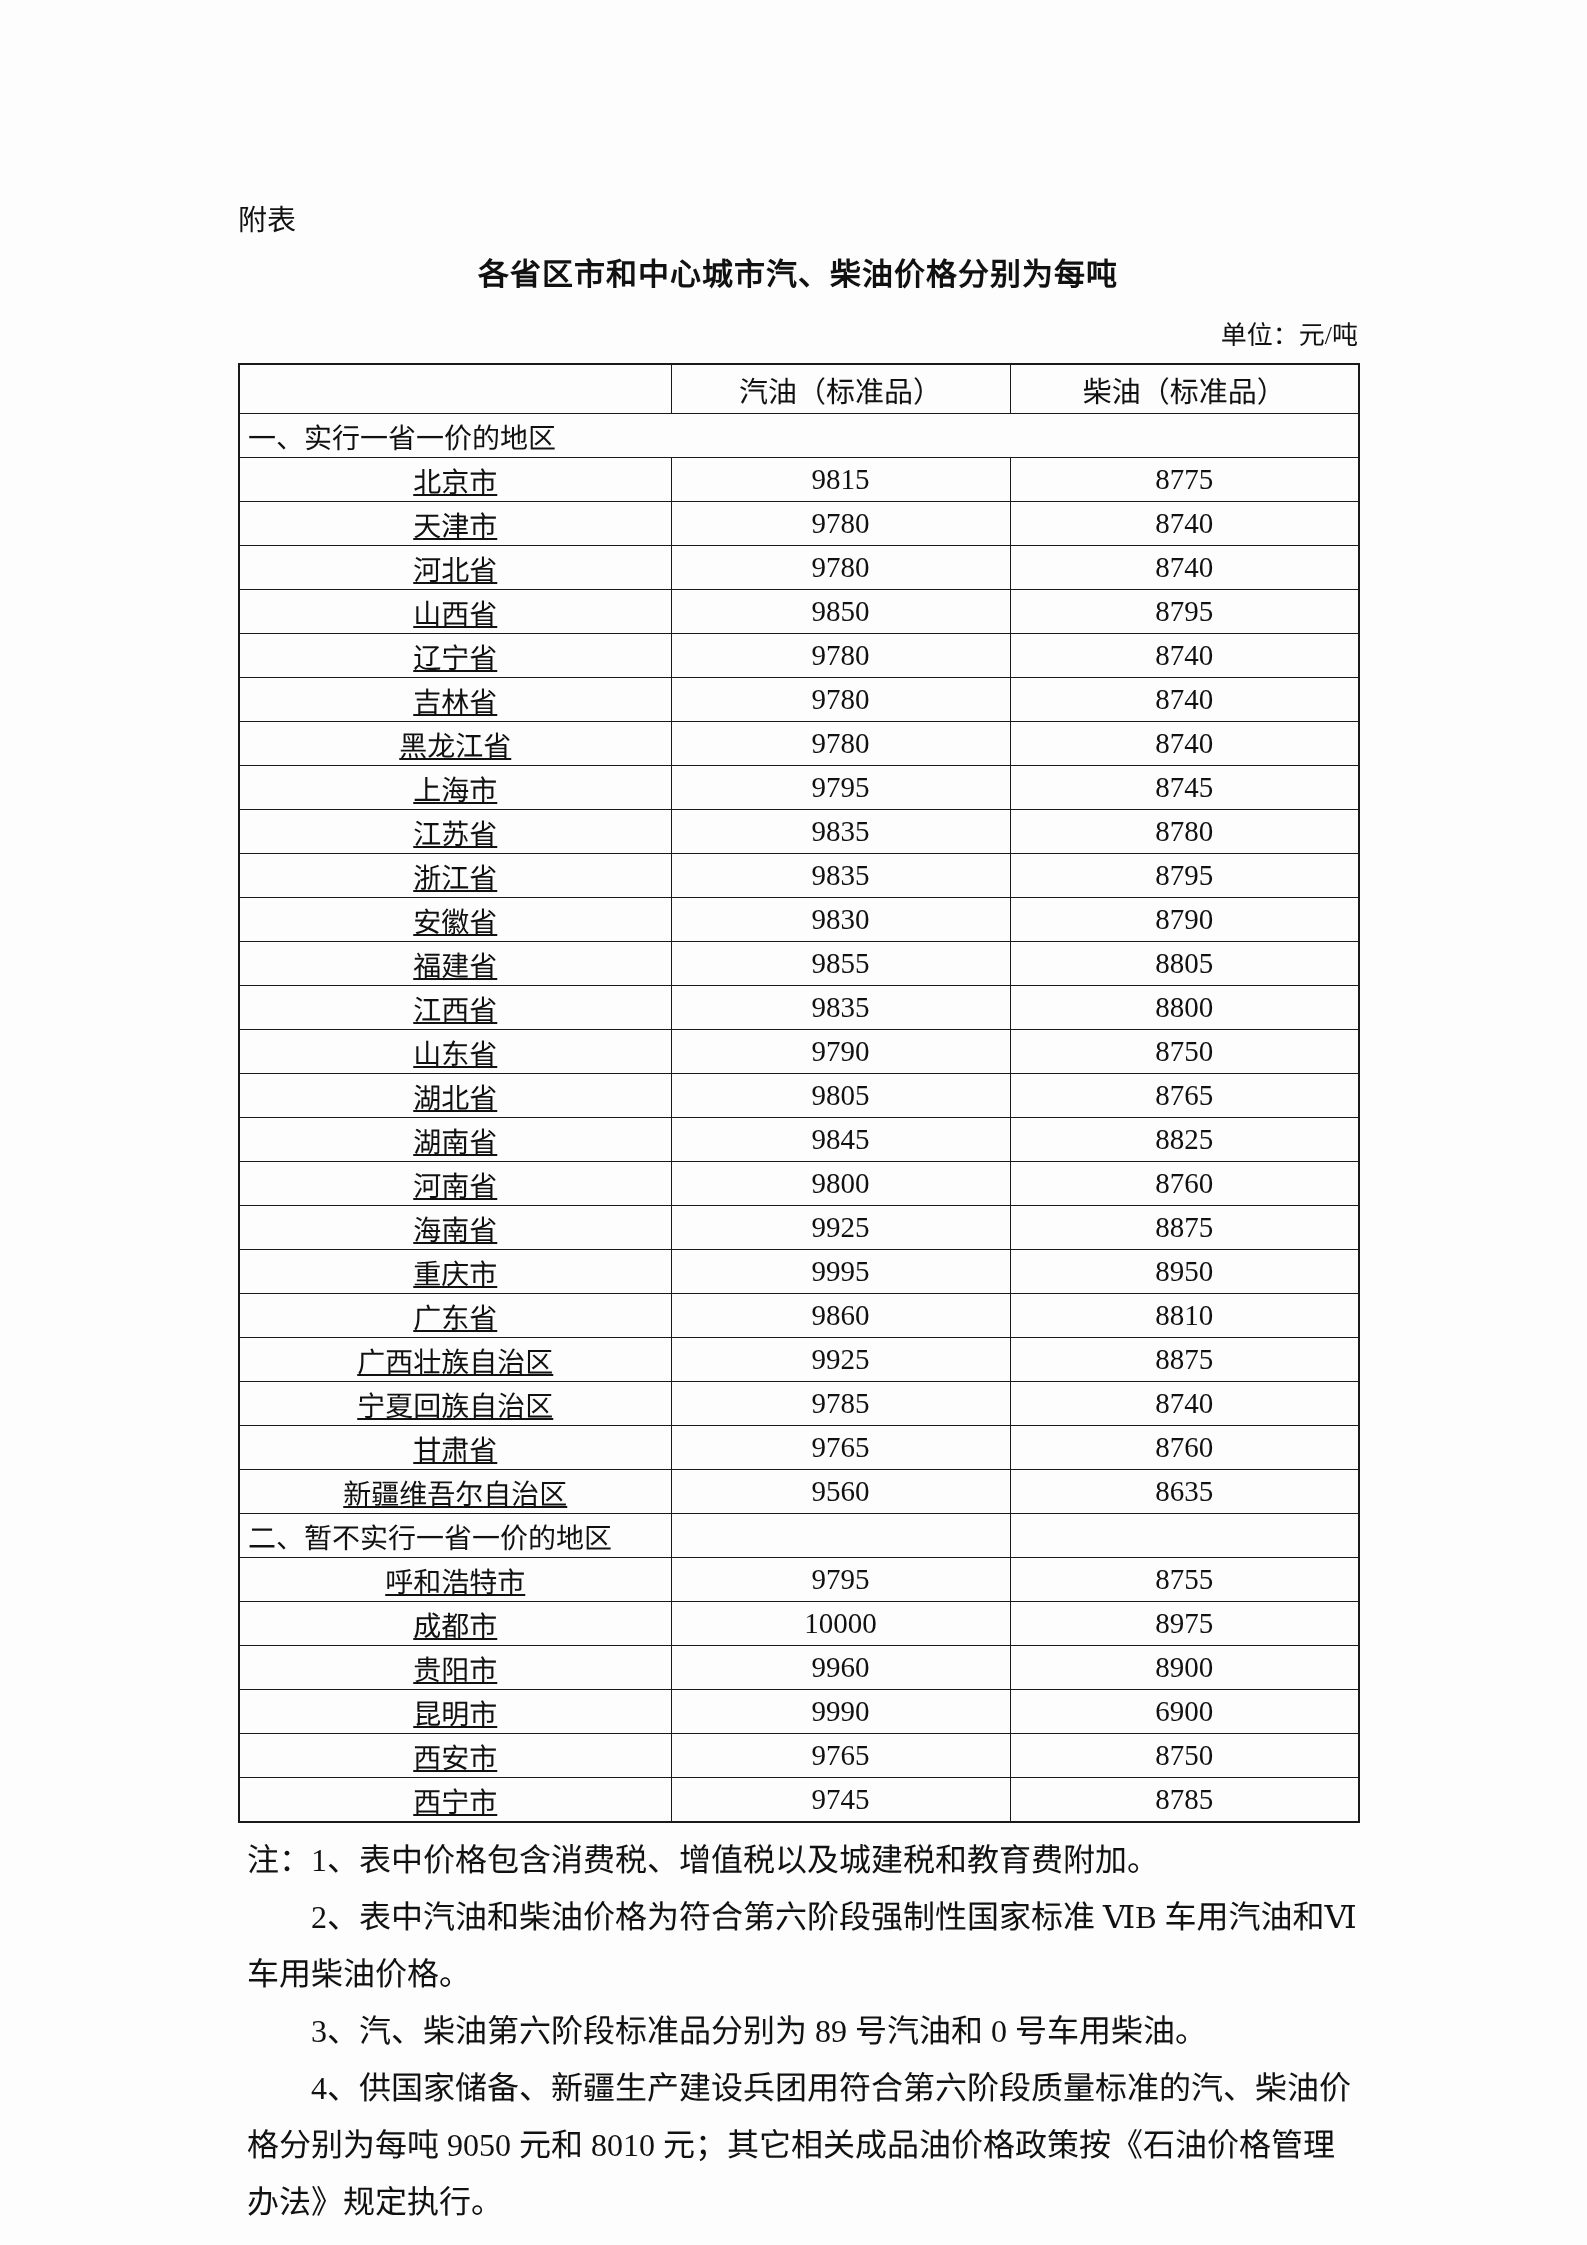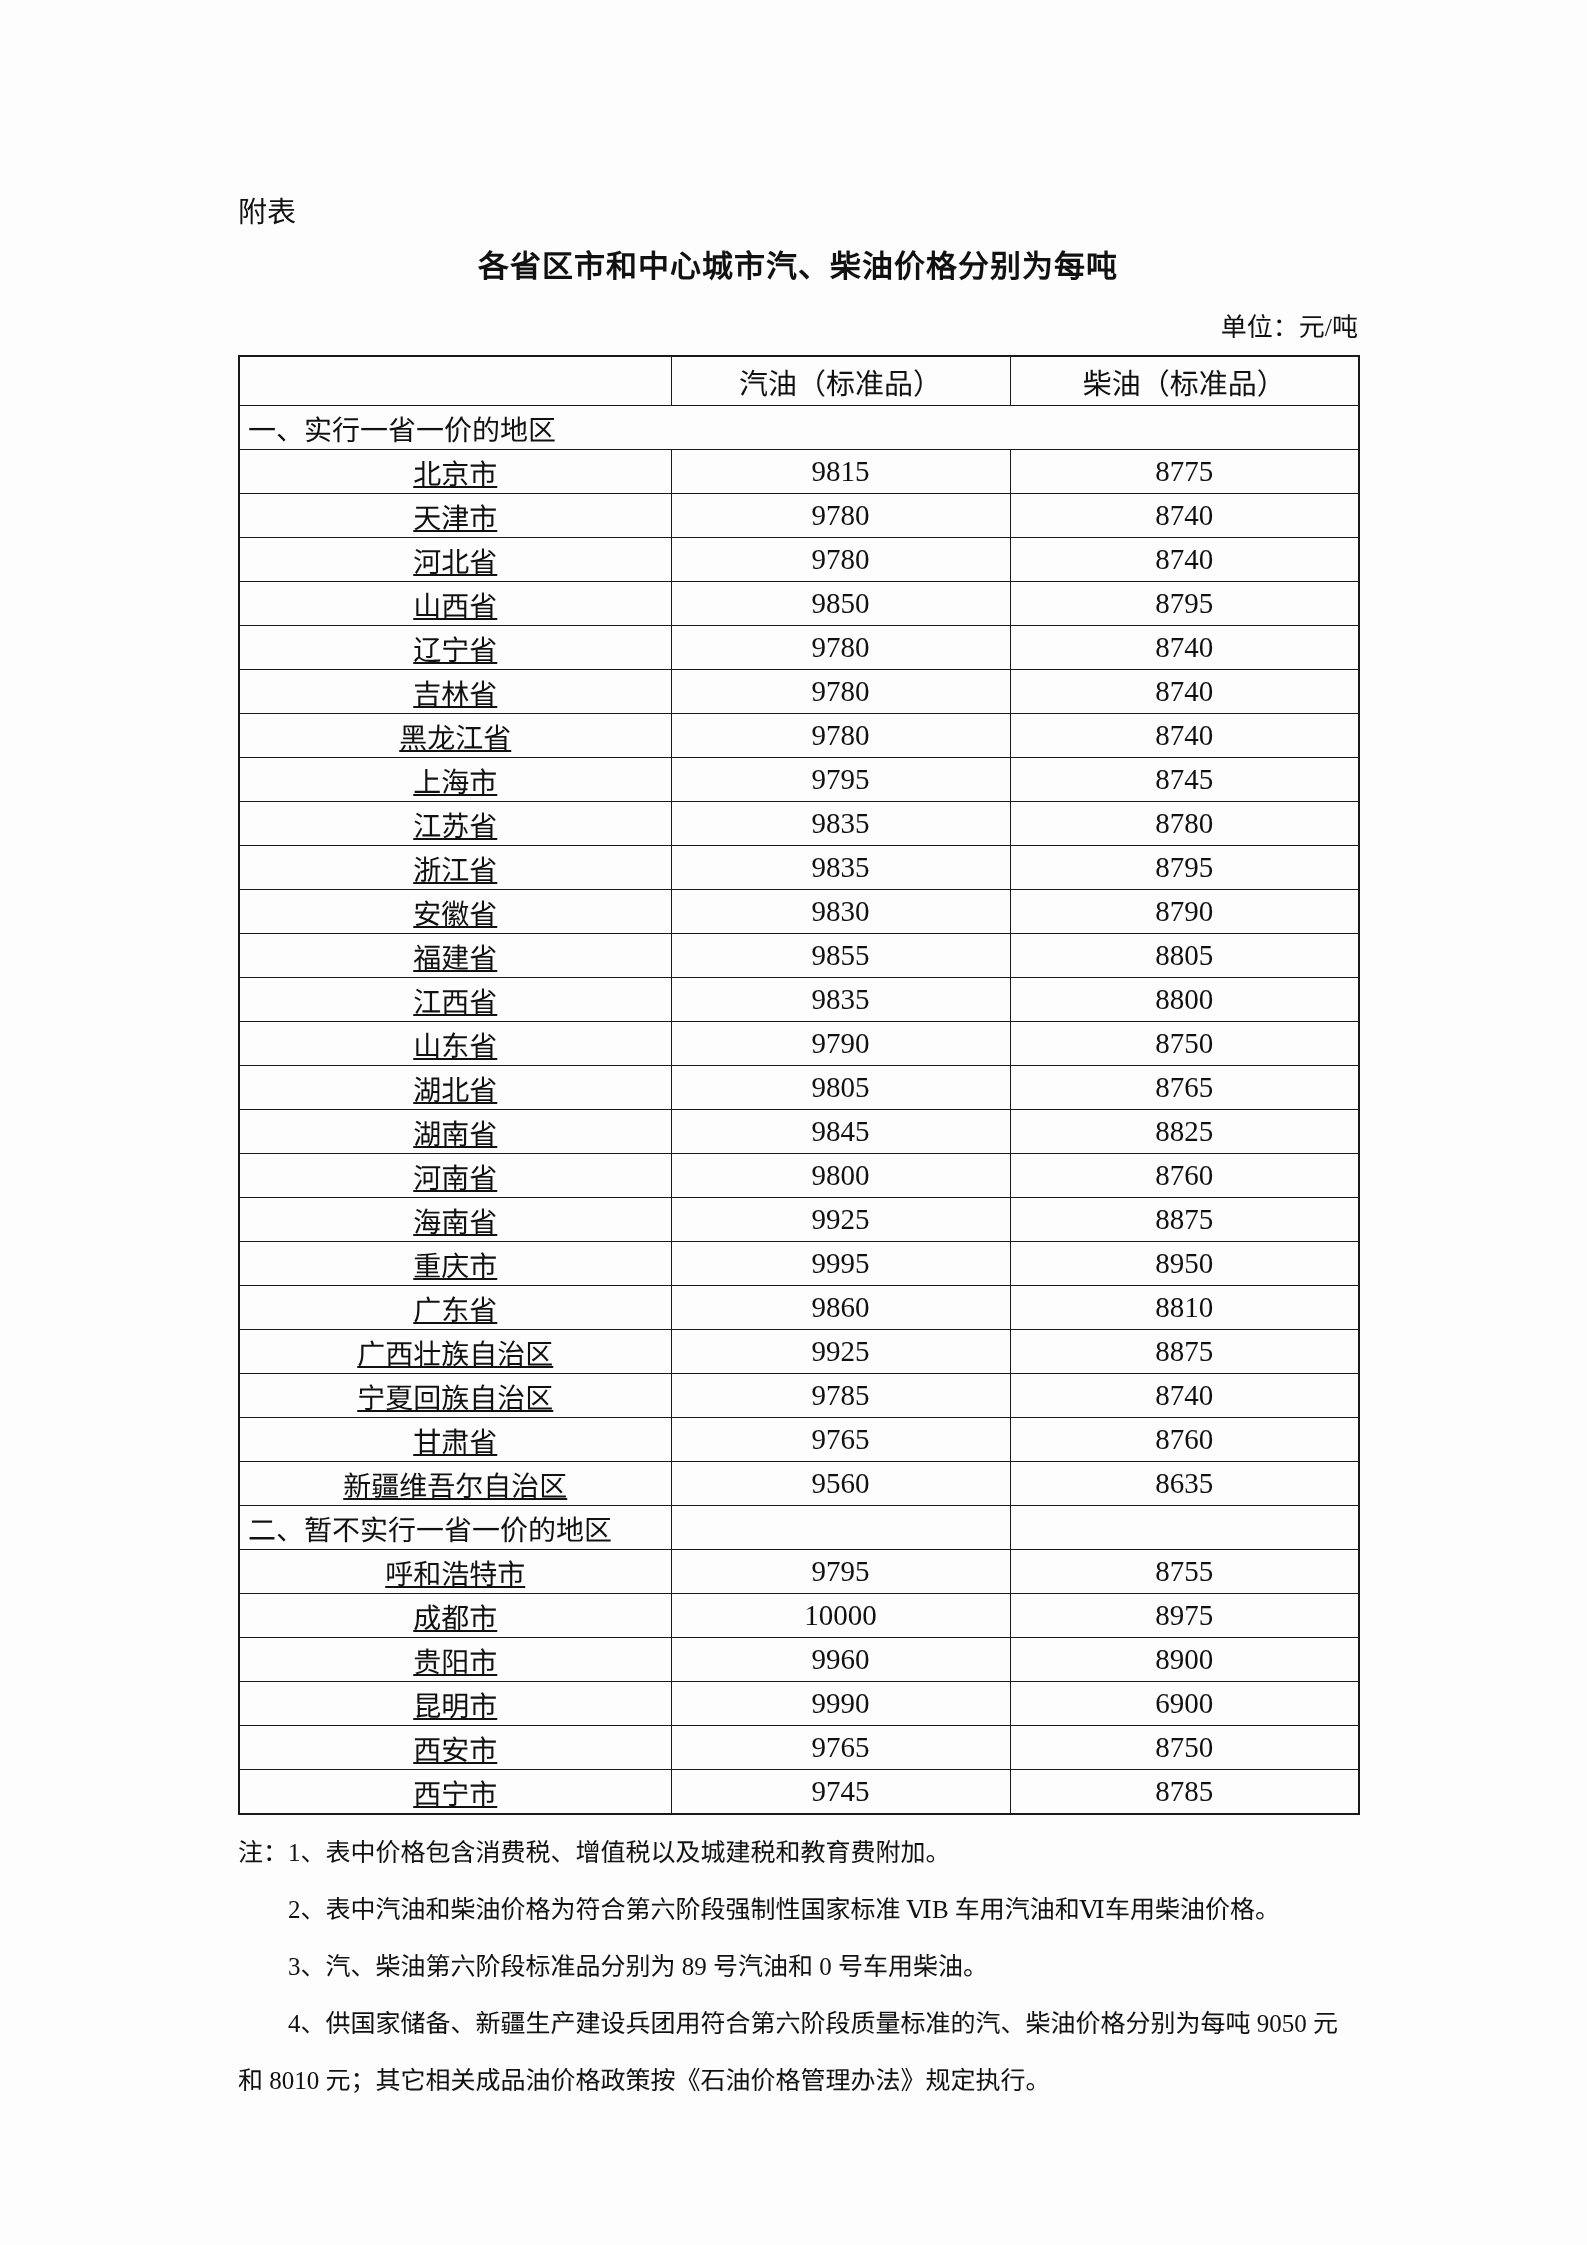--- a/index.html
+++ b/index.html
@@ -12,21 +12,21 @@
   .page {
     position: relative;
     width: 1587px;
     height: 2245px;
     background: #fdfdfd;
     overflow: hidden;
   }
   .content {
     position: absolute;
     left: 238px;
-    top: 196px;
+    top: 204px;
     width: 1120px;
   }
   .annex {
     font-size: 29px;
     line-height: 1.15;
   }
   .doc-title {
     margin-top: 12px;
     font-size: 31px;
     font-weight: bold;
@@ -75,22 +75,23 @@
     text-align: center;
     padding-left: 48px;
     text-decoration: underline;
   }
   td.num-cell {
     font-size: 29px;
     text-align: center;
   }
   .notes {
     margin-top: 9px;
-    font-size: 25px;
+    font-size: 32px;
     line-height: 57px;
+    margin-left: 9px;
   }
   .notes p { margin: 0; }
   .notes p.indent { text-indent: 2em; }
 </style>
 </head>
 <body>
 
 <div class="page">
   <div class="content">
 

